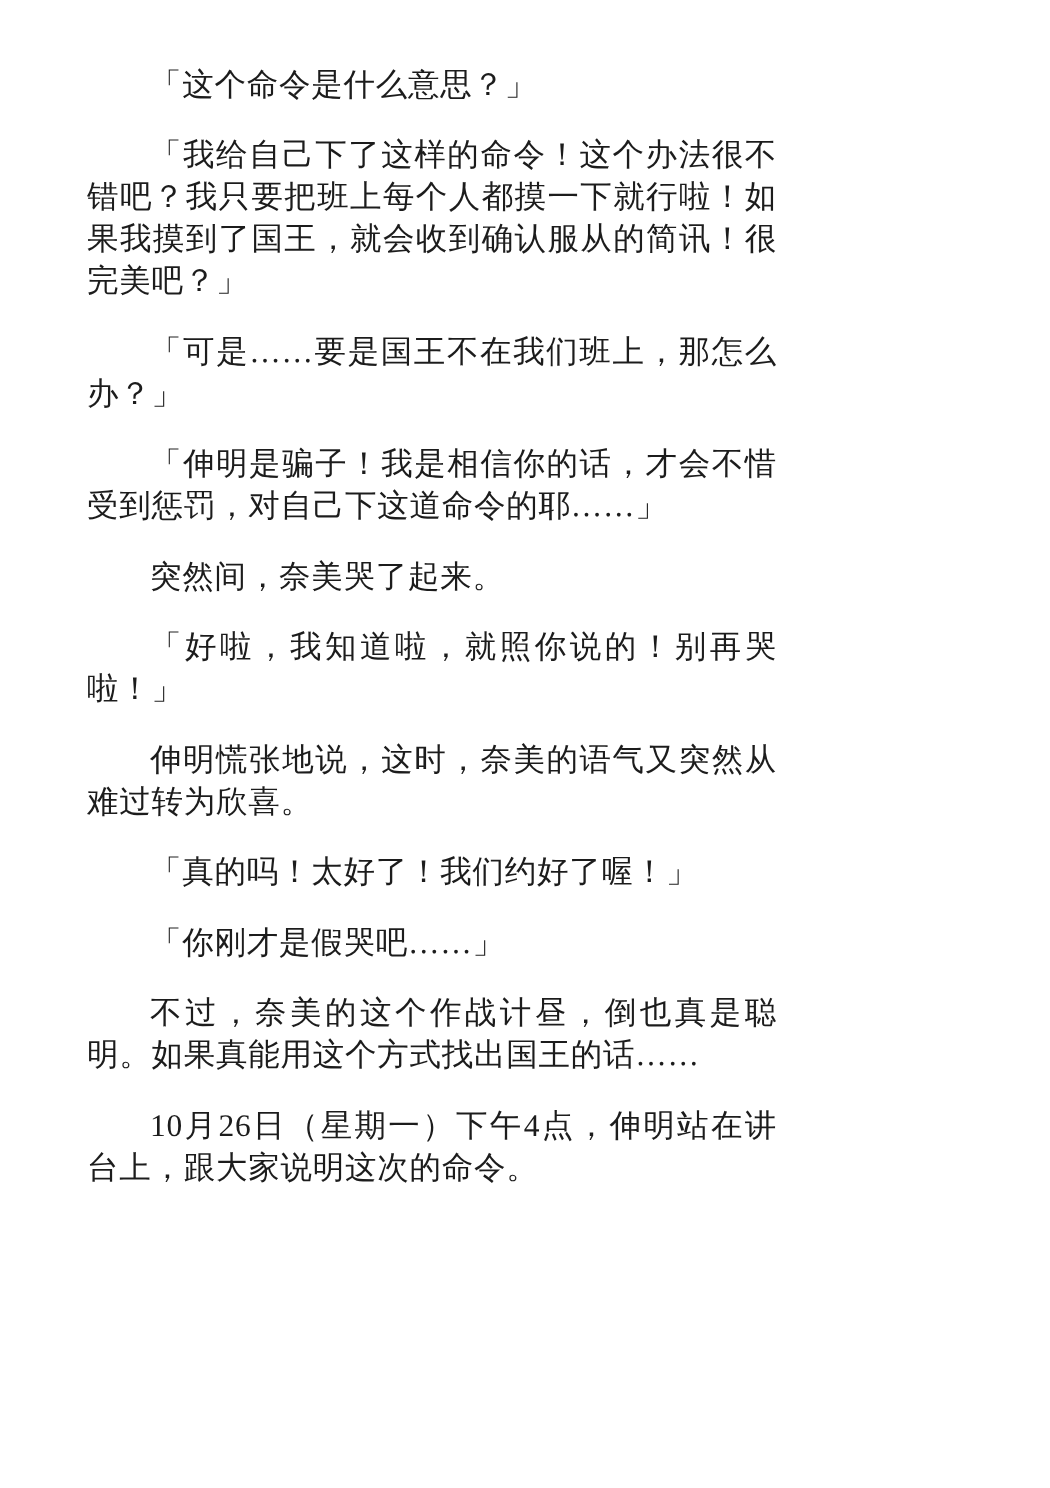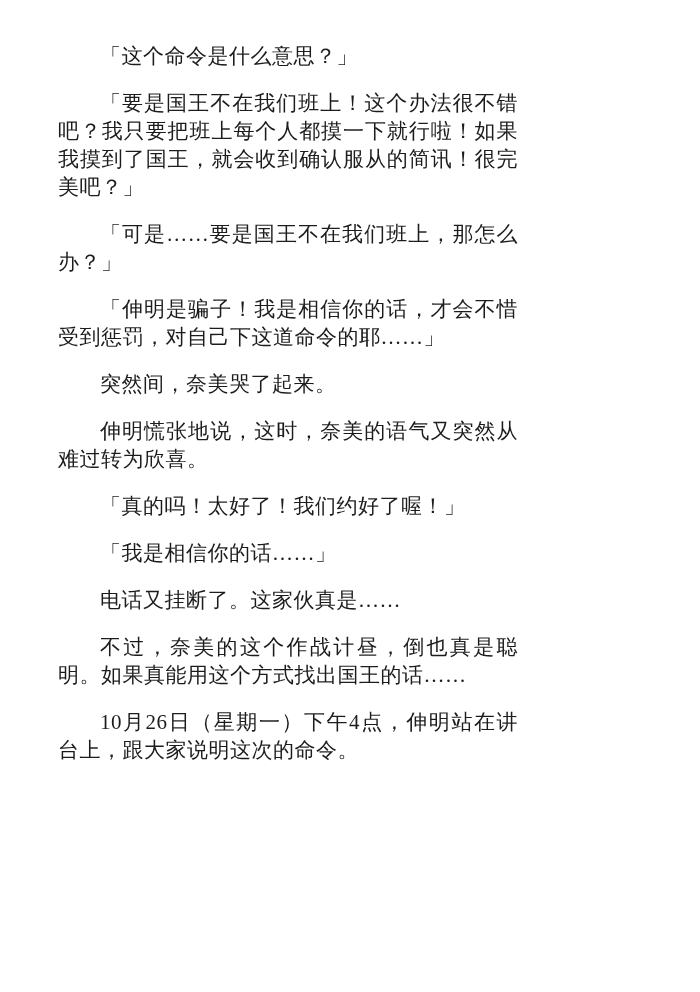--- a/index.html
+++ b/index.html
@@ -25,23 +25,23 @@
     margin: 0 0 19px 0;
     text-indent: 2em;
     letter-spacing: 0.5px;
   }
 </style>
 </head>
 <body>
 
 <div class="page">
   <p>「这个命令是什么意思？」</p>
-  <p>「要是国王不在我们班上！这个办法很不错吧？我只要把班上每个人都摸一下就行啦！如果我摸到了国王，就会收到确认服从的简讯！很完美吧？」</p>
+  <p>「我给自己下了这样的命令！这个办法很不错吧？我只要把班上每个人都摸一下就行啦！如果我摸到了国王，就会收到确认服从的简讯！很完美吧？」</p>
   <p>「可是……要是国王不在我们班上，那怎么办？」</p>
   <p>「伸明是骗子！我是相信你的话，才会不惜受到惩罚，对自己下这道命令的耶……」</p>
   <p>突然间，奈美哭了起来。</p>
+  <p>「好啦，我知道啦，就照你说的！别再哭啦！」</p>
   <p>伸明慌张地说，这时，奈美的语气又突然从难过转为欣喜。</p>
   <p>「真的吗！太好了！我们约好了喔！」</p>
-  <p>「我是相信你的话……」</p>
-  <p>电话又挂断了。这家伙真是……</p>
+  <p>「你刚才是假哭吧……」</p>
   <p>不过，奈美的这个作战计昼，倒也真是聪明。如果真能用这个方式找出国王的话……</p>
   <p>10月26日（星期一）下午4点，伸明站在讲台上，跟大家说明这次的命令。</p>
 </div>
 
 </body></html>

